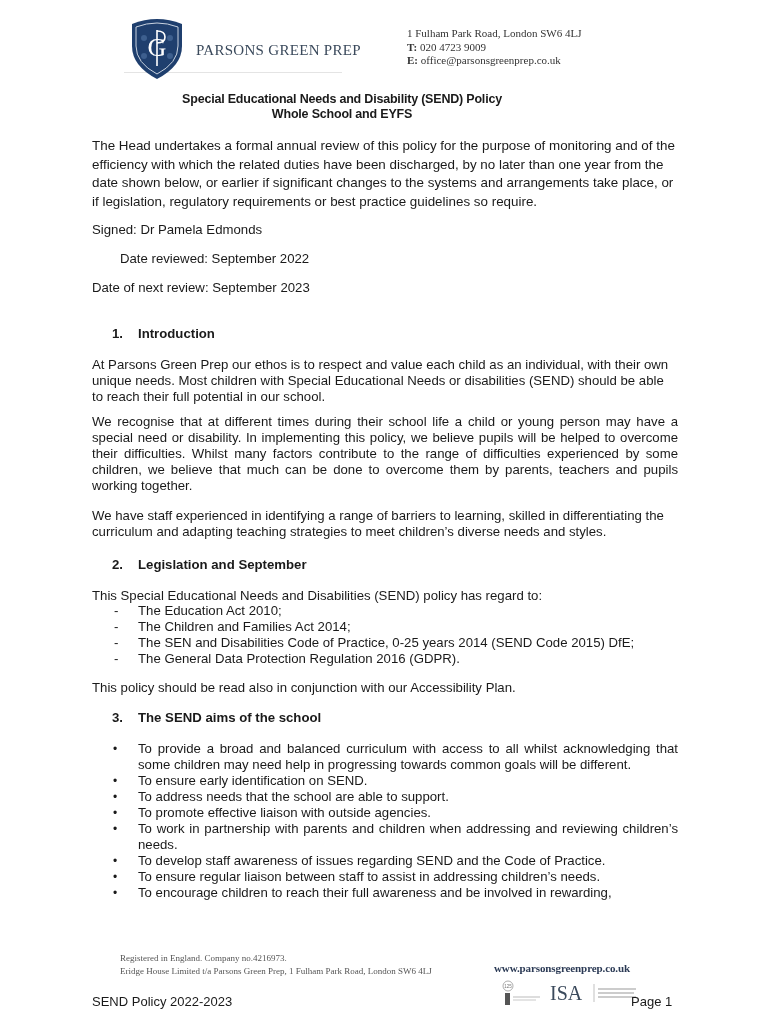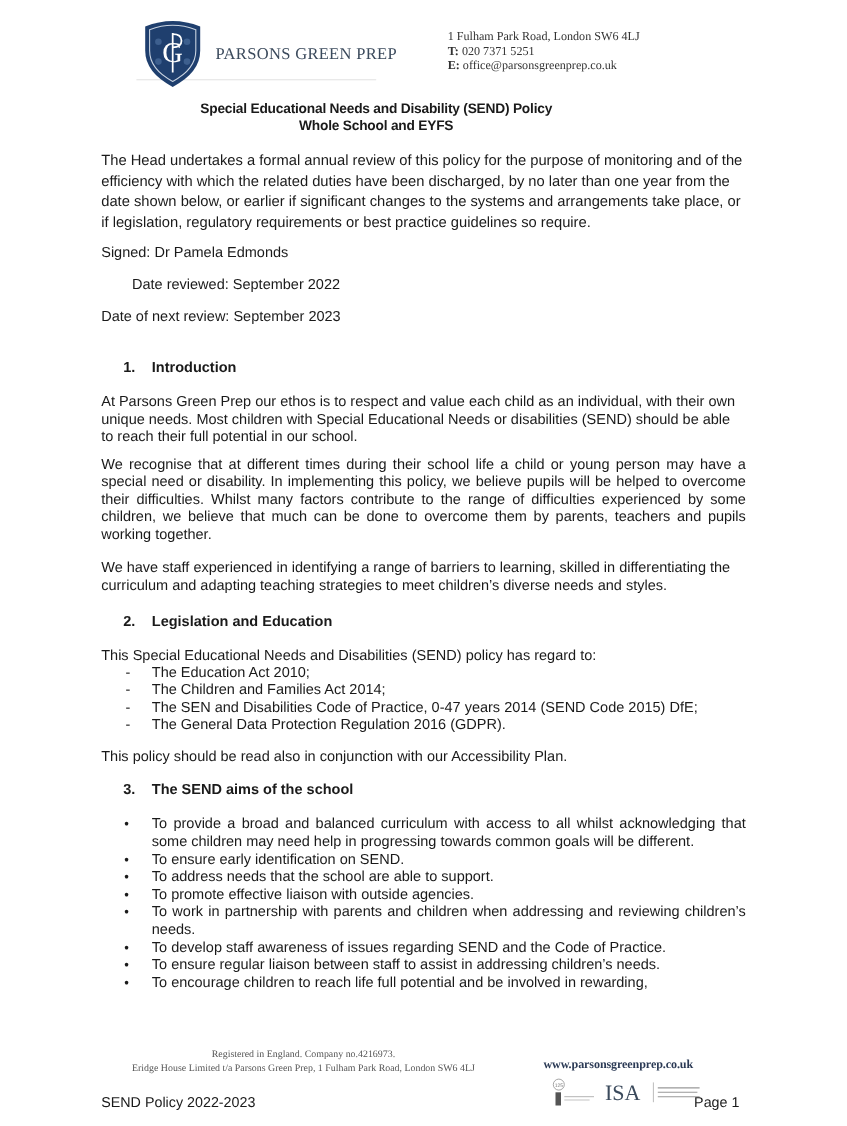--- a/index.html
+++ b/index.html
@@ -21,21 +21,21 @@
   .heading .num { display: inline-block; width: 26px; }
 
   .dash-list { position: absolute; left: 0; width: 586px; margin: 0; padding: 0; list-style: none; }
   .dash-list li { position: relative; padding-left: 46px; line-height: 16px; }
   .dash-list li .mk { position: absolute; left: 22px; top: 0; }
 
   .bullet-list { position: absolute; left: 0; width: 586px; margin: 0; padding: 0; list-style: none; }
   .bullet-list li { position: relative; padding-left: 46px; line-height: 16px; text-align: justify; }
   .bullet-list li .mk { position: absolute; left: 21px; top: 0; font-size: 12px; }
 
-  .footer-reg { position: absolute; left: 120px; top: 952px; font-family: "Liberation Serif", serif; font-size: 9px; line-height: 12.5px; color: #555; text-align: center; }
+  .footer-reg { position: absolute; left: 120px; top: 952px; font-family: "Liberation Serif", serif; font-size: 9px; line-height: 12.5px; color: #555; }
   .accred { position: absolute; left: 498px; top: 934px; width: 142px; height: 26px; margin-top: 46px; }
   .badge125 { position: absolute; left: 2px; top: 0; width: 42px; height: 26px; }
   .isa { position: absolute; left: 52px; top: 2px; width: 90px; height: 22px; }
   .website { position: absolute; left: 494px; top: 962px; font-family: "Liberation Serif", serif; font-weight: bold; font-size: 11px; color: #2b3a55; letter-spacing: -0.1px; }
 
   .page-footer-left { position: absolute; left: 92px; top: 994px; font-size: 13px; }
   .page-footer-right { position: absolute; left: 631px; top: 994px; font-size: 13px; }
 </style>
 </head>
 <body>
@@ -50,21 +50,21 @@
       <circle cx="42" cy="40" r="3" fill="#3d5f8e"></circle>
     <text x="29" y="40" text-anchor="middle" font-family="Liberation Serif, serif" font-size="26" fill="#ffffff">G</text>
     <line x1="29" y1="14" x2="29" y2="50" stroke="#ffffff" stroke-width="1.6"></line>
     <path d="M29 15 Q37 15 37 21 Q37 27 29 27" fill="none" stroke="#ffffff" stroke-width="1.6"></path>
   </svg>
   <div class="school-name">PARSONS GREEN PREP</div>
 </div>
 
 <div class="address">
   <div>1 Fulham Park Road, London SW6 4LJ</div>
-  <div><b>T:</b> <span>020 7371 5251</span></div>
+  <div><b>T:</b> <span>020 4723 9009</span></div>
   <div><b>E:</b> <span>office@parsonsgreenprep.co.uk</span></div>
 </div>
 
 <div class="title-block">
   <div>Special Educational Needs and Disability (SEND) Policy</div>
   <div>Whole School and EYFS</div>
 </div>
 
 <div class="content" style="top:0;">
   <p class="p" style="top:137px; line-height:18.5px; font-size:13.4px;">The Head undertakes a formal annual review of this policy for the purpose of monitoring and of the efficiency with which the related duties have been discharged, by no later than one year from the date shown below, or earlier if significant changes to the systems and arrangements take place, or if legislation, regulatory requirements or best practice guidelines so require.</p>
@@ -73,43 +73,43 @@
   <p class="p" style="top:279px;">Date of next review: September 2023</p>
 
   <div class="heading" style="top:325px;">
     <span class="num">1.</span><span>Introduction</span>
   </div>
   <p class="p" style="top:357px; line-height:16px;">At Parsons Green Prep our ethos is to respect and value each child as an individual, with their own unique needs. Most children with Special Educational Needs or disabilities (SEND) should be able to reach their full potential in our school.</p>
   <p class="p justify" style="top:414px; line-height:16px;">We recognise that at different times during their school life a child or young person may have a special need or disability. In implementing this policy, we believe pupils will be helped to overcome their difficulties. Whilst many factors contribute to the range of difficulties experienced by some children, we believe that much can be done to overcome them by parents, teachers and pupils working together.</p>
   <p class="p" style="top:508px; line-height:16px;">We have staff experienced in identifying a range of barriers to learning, skilled in differentiating the curriculum and adapting teaching strategies to meet children’s diverse needs and styles.</p>
 
   <div class="heading" style="top:556px;">
-    <span class="num">2.</span><span>Legislation and Education</span>
+    <span class="num">2.</span><span>Legislation and September</span>
   </div>
   <p class="p" style="top:587px;">This Special Educational Needs and Disabilities (SEND) policy has  regard  to:</p>
   <ul class="dash-list" style="top:603px;">
     <li><span class="mk">-</span><span>The Education Act 2010;</span></li>
     <li><span class="mk">-</span><span>The Children and Families Act 2014;</span></li>
-    <li><span class="mk">-</span><span>The SEN and Disabilities Code of Practice, 0-47 years 2014 (SEND Code 2015) DfE;</span></li>
+    <li><span class="mk">-</span><span>The SEN and Disabilities Code of Practice, 0-25 years 2014 (SEND Code 2015) DfE;</span></li>
     <li><span class="mk">-</span><span>The General Data Protection Regulation 2016 (GDPR).</span></li>
   </ul>
   <p class="p" style="top:679px;">This policy should be read also in conjunction with our Accessibility Plan.</p>
 
   <div class="heading" style="top:709px;">
     <span class="num">3.</span><span>The SEND aims of the school</span>
   </div>
   <ul class="bullet-list" style="top:741px;">
     <li><span class="mk">•</span><span>To provide a broad and balanced curriculum with access to all whilst acknowledging that some children may need help in progressing towards common goals will be different.</span></li>
     <li><span class="mk">•</span><span>To ensure early identification on SEND.</span></li>
     <li><span class="mk">•</span><span>To address needs that the school are able to support.</span></li>
     <li><span class="mk">•</span><span>To promote effective liaison with outside agencies.</span></li>
     <li><span class="mk">•</span><span>To work in partnership with parents and children when addressing and reviewing children’s needs.</span></li>
     <li><span class="mk">•</span><span>To develop staff awareness of issues regarding SEND and the Code of Practice.</span></li>
     <li><span class="mk">•</span><span>To ensure regular liaison between staff to assist in addressing children’s needs.</span></li>
-    <li><span class="mk">•</span><span>To encourage children to reach life full potential and be involved in rewarding,</span></li>
+    <li><span class="mk">•</span><span>To encourage children to reach their full awareness and be involved in rewarding,</span></li>
   </ul>
 </div>
 
 <div class="footer-reg">
   <div>Registered in England. Company no.4216973.</div>
   <div>Eridge House Limited t/a Parsons Green Prep, 1 Fulham Park Road, London SW6 4LJ</div>
 </div>
 
 <div class="accred">
   <svg class="badge125" viewBox="0 0 42 26">

